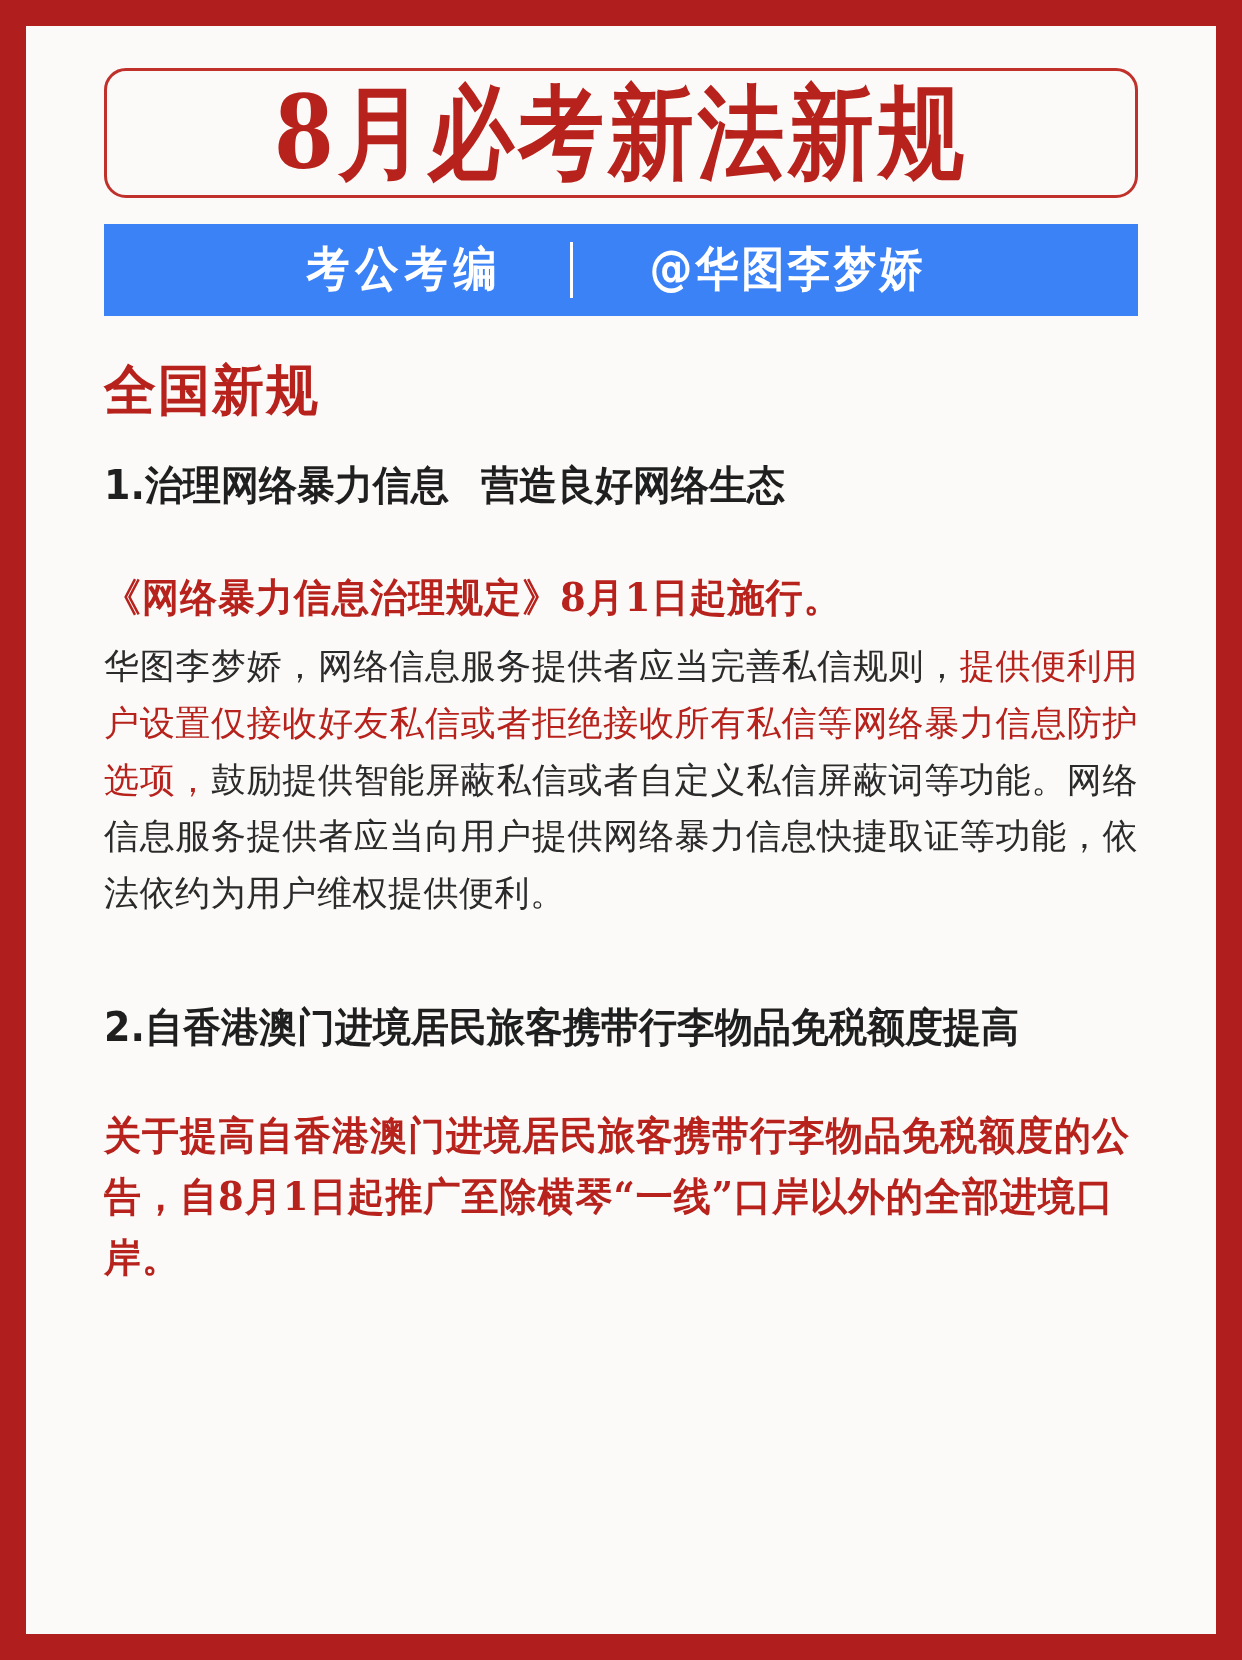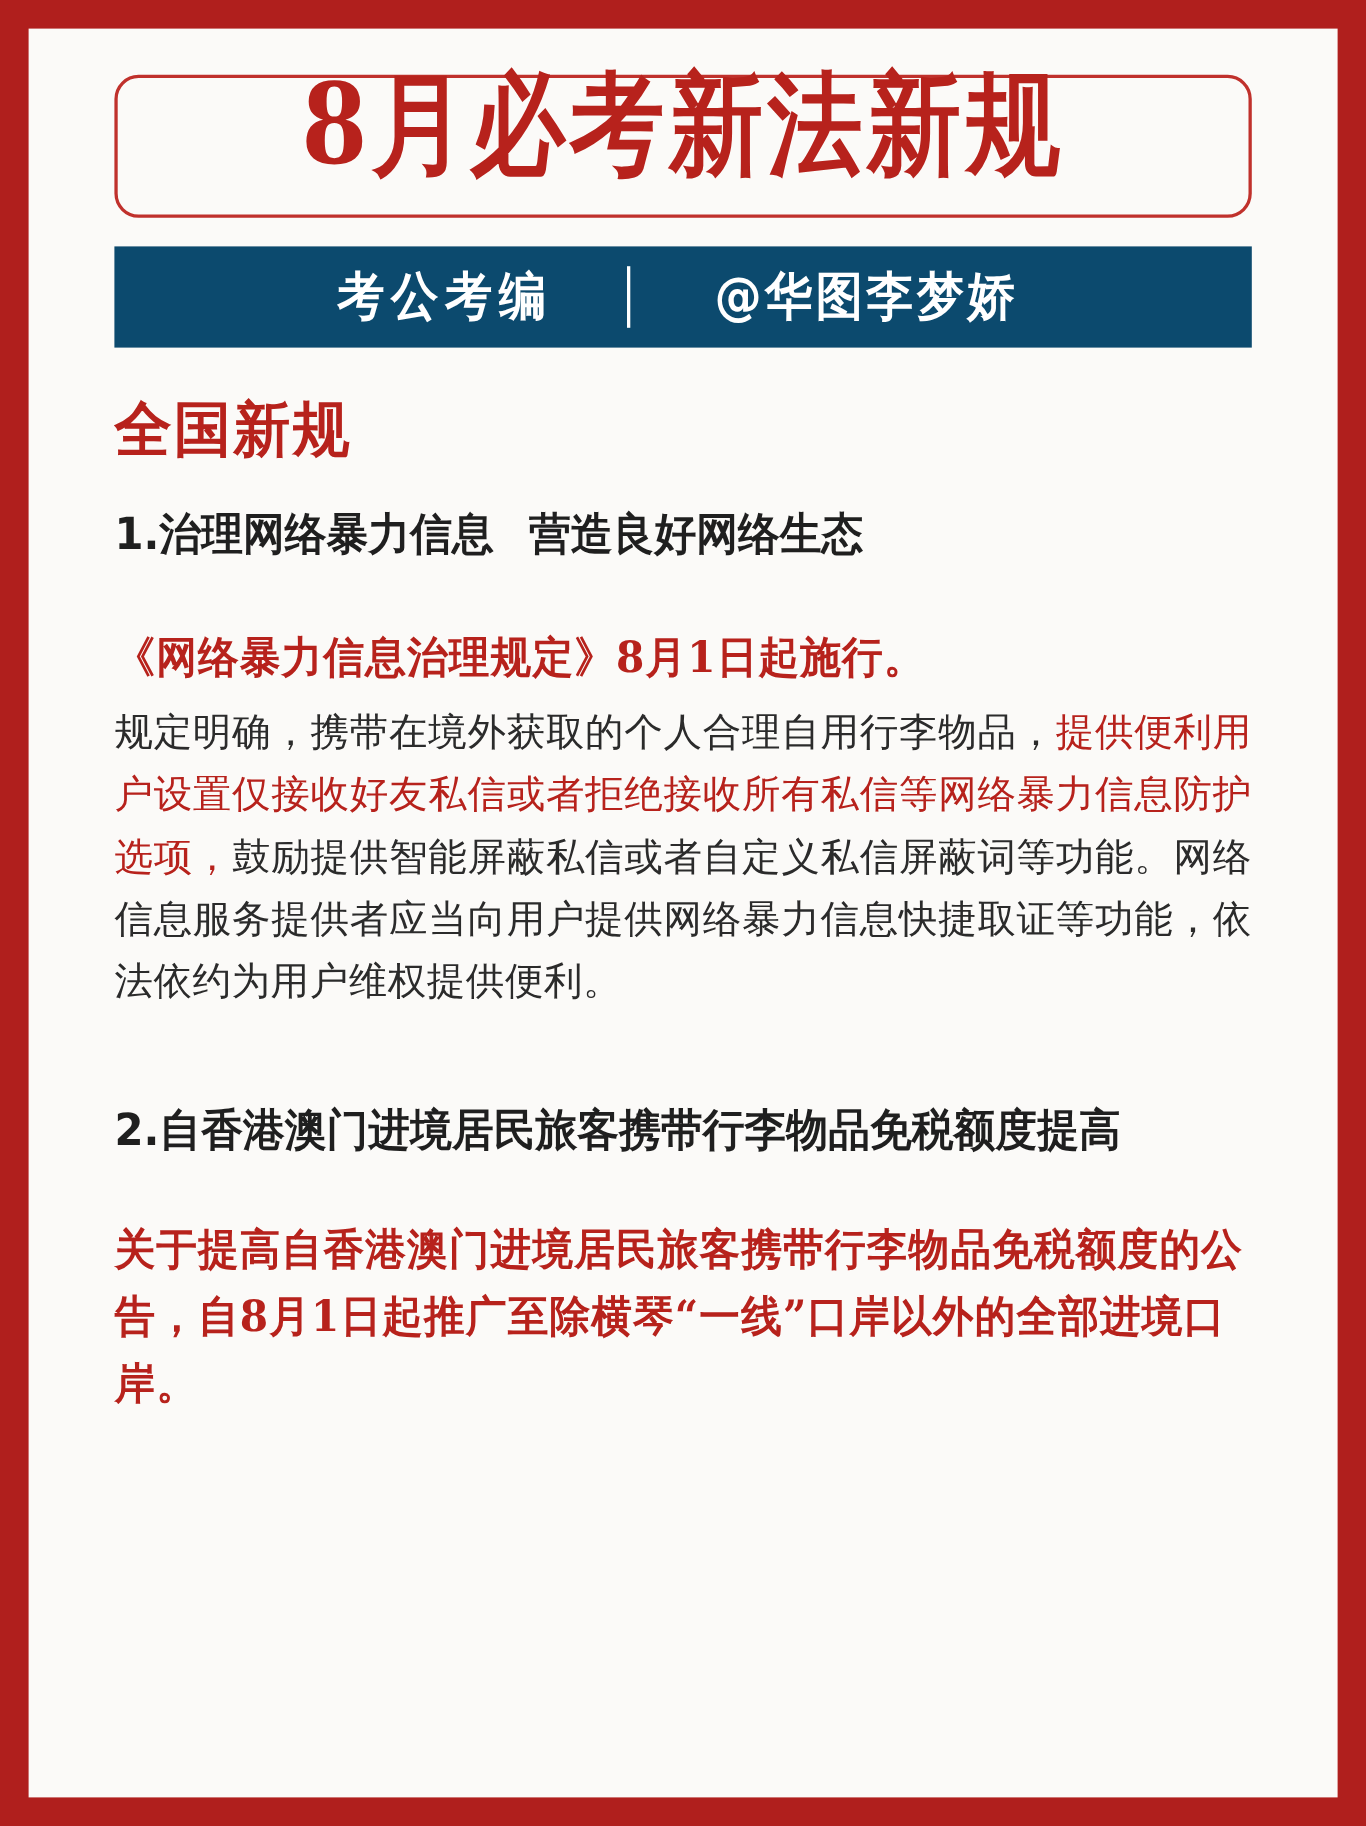--- a/index.html
+++ b/index.html
@@ -23,39 +23,39 @@
     width:100%;
   }
 
   
   .title-box{
     margin-top:42px;
     border:3px solid #c0312c;
     border-radius:22px;
     height:130px;
     display:flex;
-    align-items:flex-start;
+    align-items:center;
     justify-content:center;
     box-sizing:border-box;
   }
   .title-text{
     font-family:"DejaVu Serif","Liberation Serif",serif;
     font-weight:bold;
     font-size:86px;
     line-height:1;
     color:#b7221c;
     letter-spacing:4px;
     white-space:nowrap;
     transform:scaleY(1.18);
   }
 
   
   .sub-bar{
     margin-top:26px;
-    background:#0c4a6e;
+    background:#3b82f6;
     height:92px;
     display:flex;
     align-items:center;
     justify-content:center;
     gap:0;
   }
   .sub-cell{
     color:#ffffff;
     font-weight:bold;
     font-size:43px;
@@ -133,21 +133,21 @@
     </div>
 
     <div class="section-head">全国新规</div>
 
     <div class="item-head">
       <span>1.治理网络暴力信息</span><span class="gap"></span><span>营造良好网络生态</span>
     </div>
 
     <div class="cite">《网络暴力信息治理规定》8月1日起施行。</div>
 
-    <div class="body-text"><span>规定明确，携带在境外获取的个人合理自用行李物品，</span><span class="hl">提供便利用户设置仅接收好友私信或者拒绝接收所有私信等网络暴力信息防护选项，</span><span>鼓励提供智能屏蔽私信或者自定义私信屏蔽词等功能。网络信息服务提供者应当向用户提供网络暴力信息快捷取证等功能，依法依约为用户维权提供便利。</span></div>
+    <div class="body-text"><span>华图李梦娇，网络信息服务提供者应当完善私信规则，</span><span class="hl">提供便利用户设置仅接收好友私信或者拒绝接收所有私信等网络暴力信息防护选项，</span><span>鼓励提供智能屏蔽私信或者自定义私信屏蔽词等功能。网络信息服务提供者应当向用户提供网络暴力信息快捷取证等功能，依法依约为用户维权提供便利。</span></div>
 
     <div class="spacer-lg"></div>
 
     <div class="item-head">
       <span>2.自香港澳门进境居民旅客携带行李物品免税额度提高</span>
     </div>
 
     <div class="cite">关于提高自香港澳门进境居民旅客携带行李物品免税额度的公告，自8月1日起推广至除横琴“一线”口岸以外的全部进境口岸。</div>
 
 

